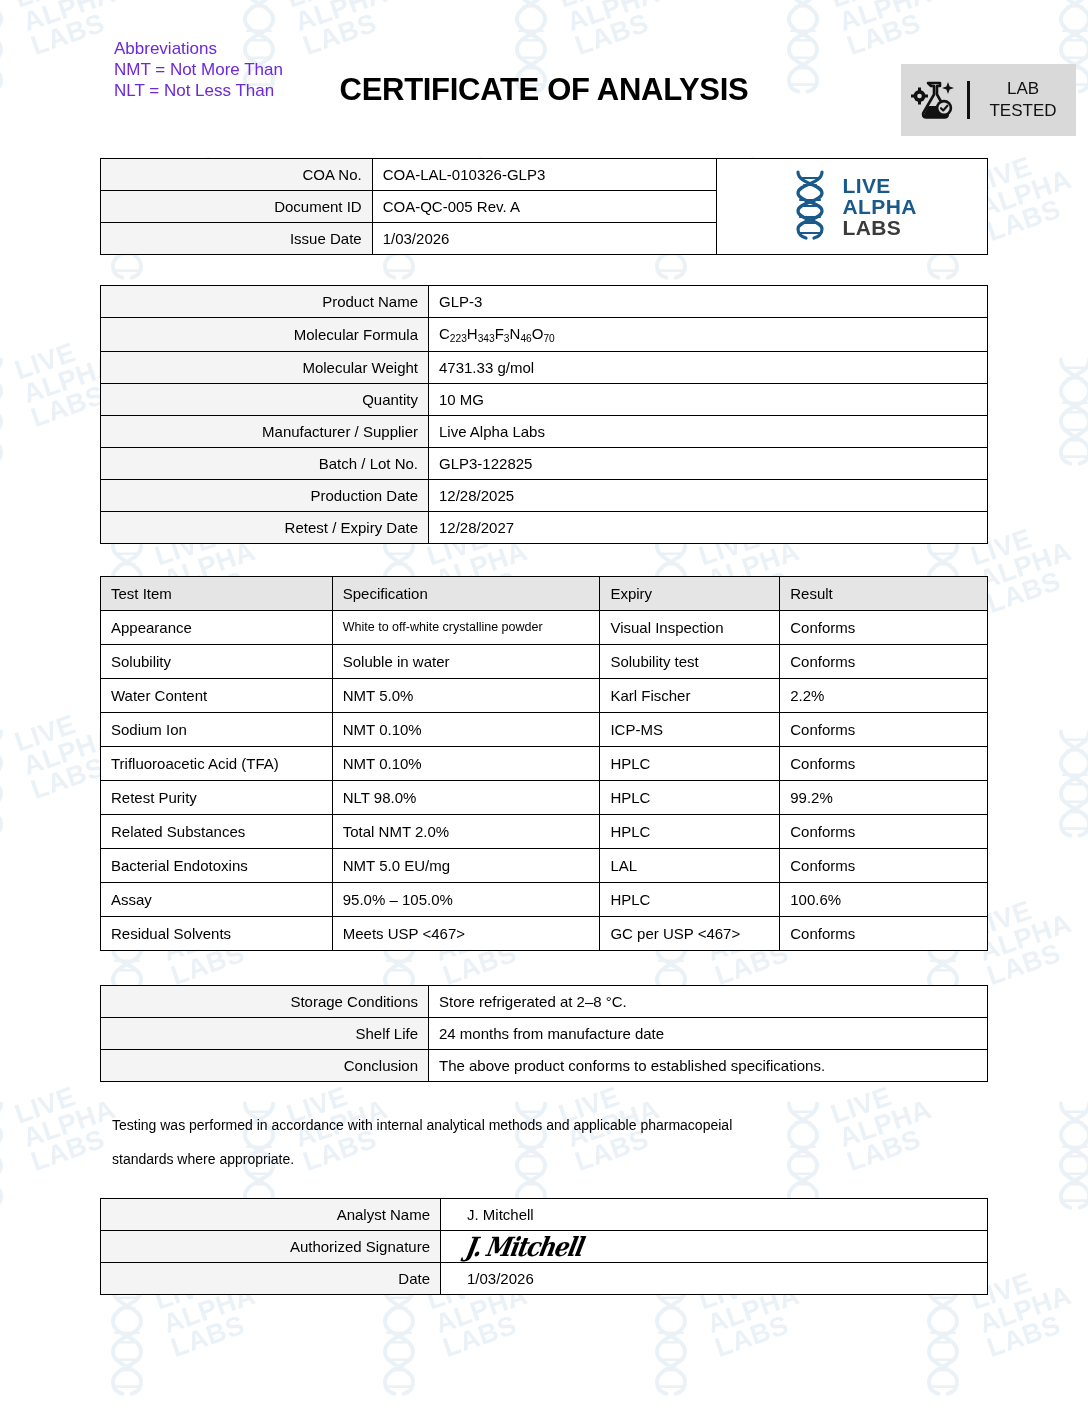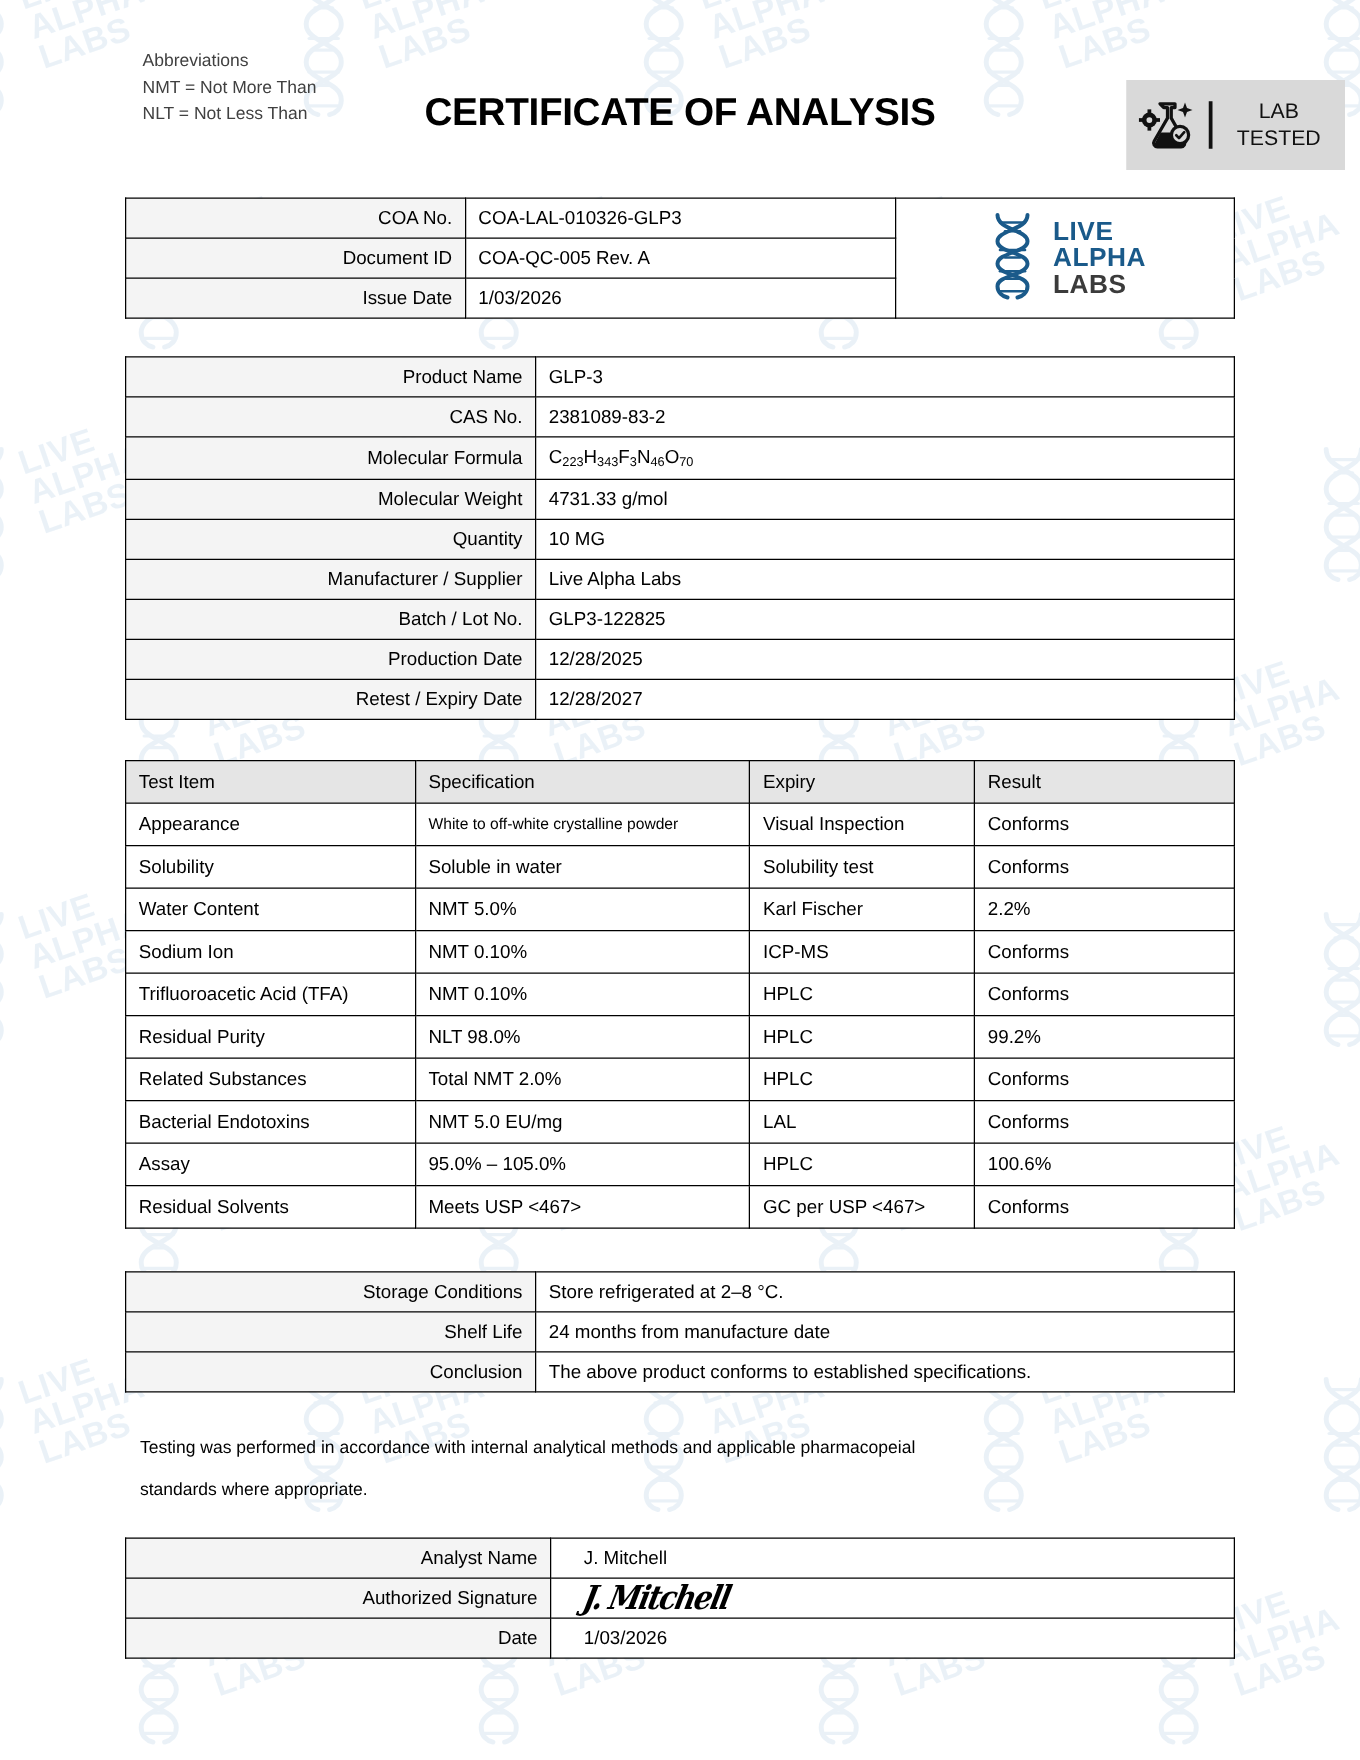--- a/index.html
+++ b/index.html
@@ -58,23 +58,23 @@
 
   
   .header-zone {
     position: relative;
     height: 140px;
   }
   .abbrev-block {
     position: absolute;
     left: 14px;
     top: 38px;
-    font-size: 14px;
+    font-size: 17px;
     line-height: 21px;
-    color: #404040;
+    color: #6d28d9;
   }
   .doc-title {
     position: absolute;
     left: 0; right: 0;
     top: 72px;
     text-align: center;
     font-size: 31px;
     font-weight: bold;
     letter-spacing: -0.3px;
   }
@@ -941,24 +941,20 @@
     </tbody>
   </table>
 
   <table class="product-table">
     <tbody id="product-body">
         <tr>
           <td class="label">Product Name</td>
           <td class="value">GLP-3</td>
         </tr>
         <tr>
-          <td class="label">CAS No.</td>
-          <td class="value">2381089-83-2</td>
-        </tr>
-        <tr>
           <td class="label">Molecular Formula</td>
           <td class="value">C<sub>223</sub>H<sub>343</sub>F<sub>3</sub>N<sub>46</sub>O<sub>70</sub></td>
         </tr>
         <tr>
           <td class="label">Molecular Weight</td>
           <td class="value">4731.33 g/mol</td>
         </tr>
         <tr>
           <td class="label">Quantity</td>
           <td class="value">10 MG</td>
@@ -1016,21 +1012,21 @@
           <td class="col-method">ICP-MS</td>
           <td class="col-result">Conforms</td>
         </tr>
         <tr>
           <td class="col-item">Trifluoroacetic Acid (TFA)</td>
           <td class="col-spec">NMT 0.10%</td>
           <td class="col-method">HPLC</td>
           <td class="col-result">Conforms</td>
         </tr>
         <tr>
-          <td class="col-item">Residual Purity</td>
+          <td class="col-item">Retest Purity</td>
           <td class="col-spec">NLT 98.0%</td>
           <td class="col-method">HPLC</td>
           <td class="col-result">99.2%</td>
         </tr>
         <tr>
           <td class="col-item">Related Substances</td>
           <td class="col-spec">Total NMT 2.0%</td>
           <td class="col-method">HPLC</td>
           <td class="col-result">Conforms</td>
         </tr>

